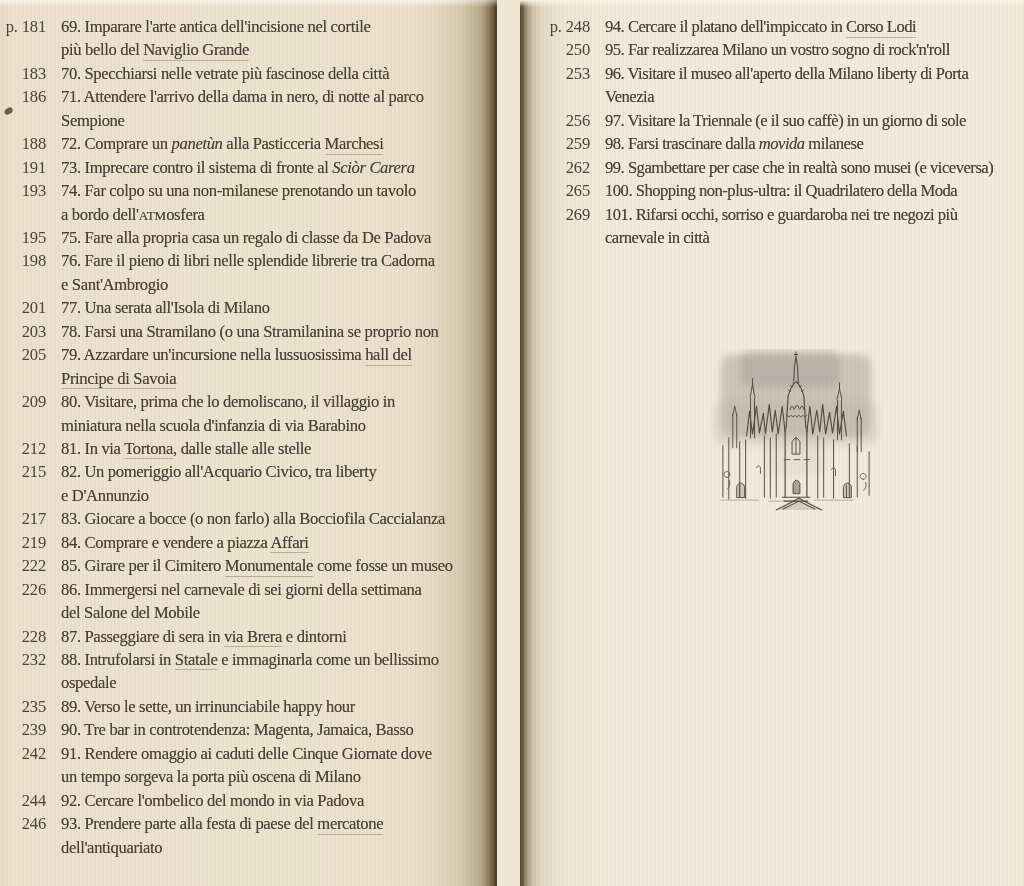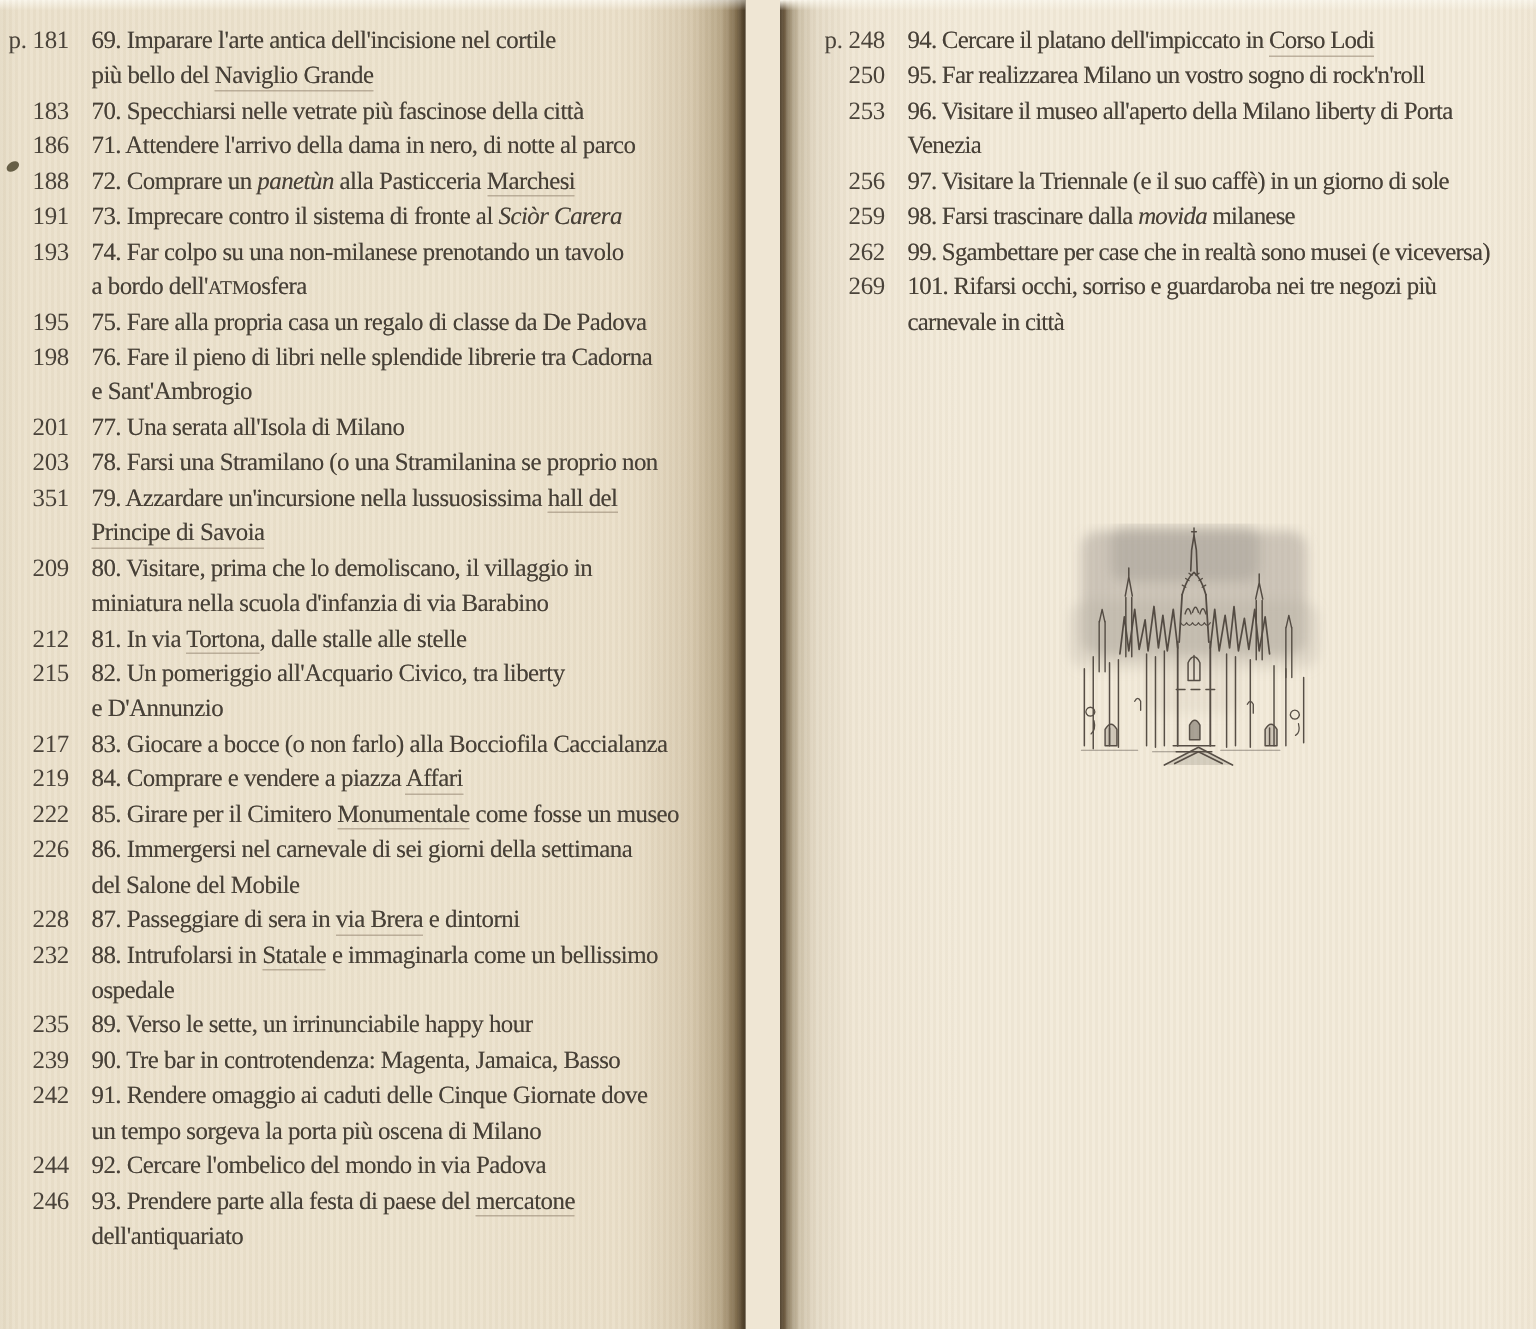--- a/index.html
+++ b/index.html
@@ -83,20 +83,21 @@
         <div class="entry">
           <div class="pnum">183</div>
           <div class="lines">
             <div class="line">70. Specchiarsi nelle vetrate più fascinose della città</div>
           </div>
         </div>
         <div class="entry">
           <div class="pnum">186</div>
           <div class="lines">
             <div class="line">71. Attendere l'arrivo della dama in nero, di notte al parco</div>
+            <div class="line">Sempione</div>
           </div>
         </div>
         <div class="entry">
           <div class="pnum">188</div>
           <div class="lines">
             <div class="line">72. Comprare un <span class="it">panetùn</span> alla Pasticceria <span class="pu">Marchesi</span></div>
           </div>
         </div>
         <div class="entry">
           <div class="pnum">191</div>
@@ -130,21 +131,21 @@
             <div class="line">77. Una serata all'Isola di Milano</div>
           </div>
         </div>
         <div class="entry">
           <div class="pnum">203</div>
           <div class="lines">
             <div class="line">78. Farsi una Stramilano (o una Stramilanina se proprio non</div>
           </div>
         </div>
         <div class="entry">
-          <div class="pnum">351</div>
+          <div class="pnum">205</div>
           <div class="lines">
             <div class="line">79. Azzardare un'incursione nella lussuosissima <span class="pu">hall del</span></div>
             <div class="line"><span class="pu">Principe di Savoia</span></div>
           </div>
         </div>
         <div class="entry">
           <div class="pnum">209</div>
           <div class="lines">
             <div class="line">80. Visitare, prima che lo demoliscano, il villaggio in</div>
             <div class="line">miniatura nella scuola d'infanzia di via Barabino</div>
@@ -267,20 +268,26 @@
         <div class="entry">
           <div class="pnum">259</div>
           <div class="lines">
             <div class="line">98. Farsi trascinare dalla <span class="it">movida</span> milanese</div>
           </div>
         </div>
         <div class="entry">
           <div class="pnum">262</div>
           <div class="lines">
             <div class="line">99. Sgambettare per case che in realtà sono musei (e viceversa)</div>
+          </div>
+        </div>
+        <div class="entry">
+          <div class="pnum">265</div>
+          <div class="lines">
+            <div class="line">100. Shopping non-plus-ultra: il Quadrilatero della Moda</div>
           </div>
         </div>
         <div class="entry">
           <div class="pnum">269</div>
           <div class="lines">
             <div class="line">101. Rifarsi occhi, sorriso e guardaroba nei tre negozi più</div>
             <div class="line">carnevale in città</div>
           </div>
         </div>
       </div>

